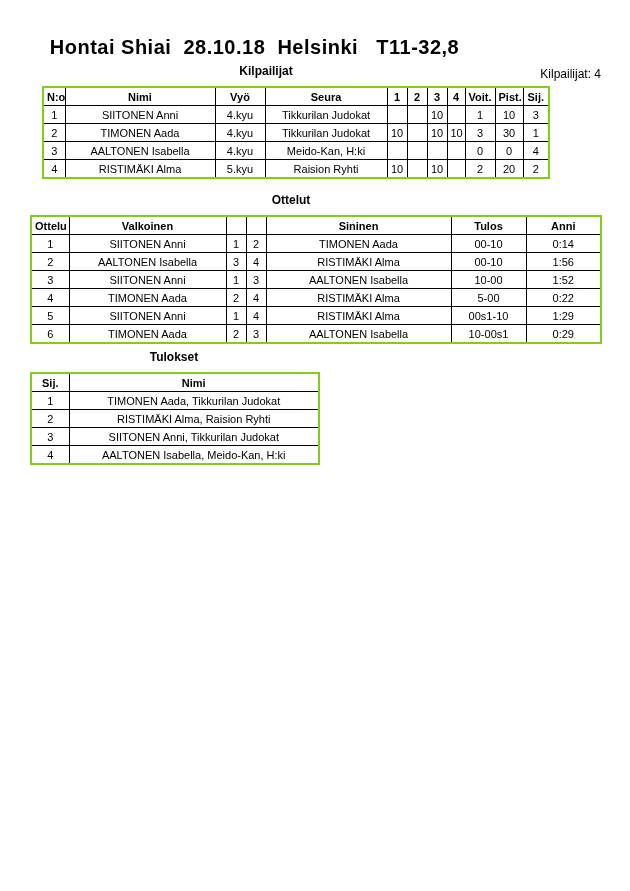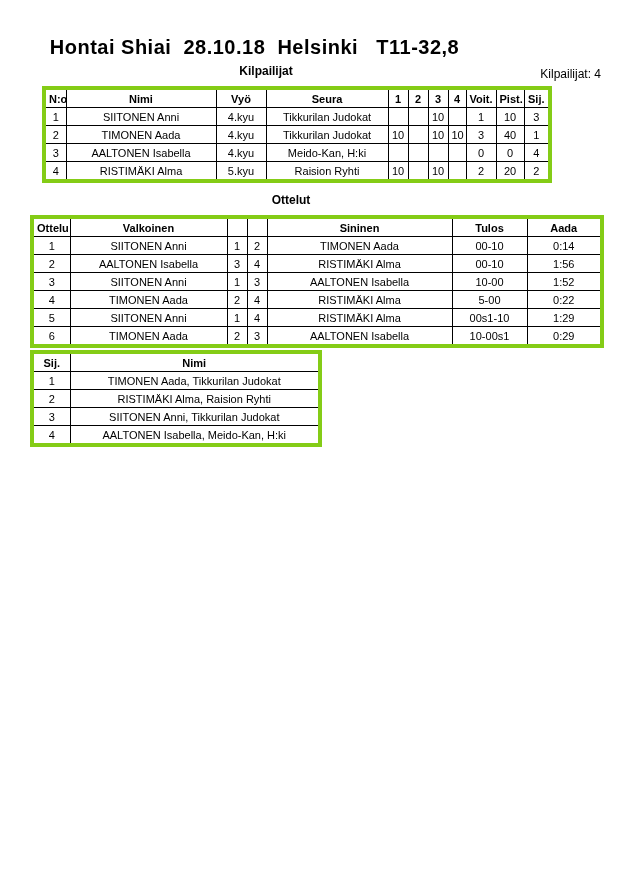--- a/index.html
+++ b/index.html
@@ -5,21 +5,21 @@
   html,body{margin:0;padding:0;}
   body{width:630px;height:891px;background:#ffffff;position:relative;
        font-family:"Liberation Sans",sans-serif;color:#000;}
   .page{position:absolute;top:0;left:0;width:630px;height:891px;background:#fff;}
   .main-title{position:absolute;top:36px;left:0;width:509px;text-align:center;
        font-size:20px;font-weight:bold;white-space:pre;letter-spacing:0.5px;}
   .count-label{position:absolute;top:67px;right:29px;font-size:12px;}
   .section{position:absolute;}
   .section-title{text-align:center;font-size:12px;font-weight:bold;margin:0 0 8px 0;}
   table{border-collapse:collapse;table-layout:fixed;width:100%;
-       border:4px solid #84cc16;background:#fff;}
+       border:2px solid #84cc16;background:#fff;}
   th,td{border:1px solid #000;font-size:11px;padding:1px 3px;height:15px;
        overflow:hidden;white-space:nowrap;}
   th{font-weight:bold;text-align:center;}
   td{font-weight:normal;}
   .c{text-align:center;}
   .l{text-align:center;}
   #sec-kilpailijat{top:64px;left:30px;width:448px;padding-left:12px;}
   #sec-ottelut{top:193px;left:30px;width:522px;}
   #sec-tulokset{top:350px;left:30px;width:288px;}
 </style>
@@ -79,21 +79,21 @@
         <tr>
           <td class="c">2</td>
           <td class="l">TIMONEN Aada</td>
           <td class="l">4.kyu</td>
           <td class="l">Tikkurilan Judokat</td>
           <td class="c">10</td>
           <td class="c"></td>
           <td class="c">10</td>
           <td class="c">10</td>
           <td class="c">3</td>
-          <td class="c">40</td>
+          <td class="c">30</td>
           <td class="c">1</td>
         </tr>
         <tr>
           <td class="c">3</td>
           <td class="l">AALTONEN Isabella</td>
           <td class="l">4.kyu</td>
           <td class="l">Meido-Kan, H:ki</td>
           <td class="c"></td>
           <td class="c"></td>
           <td class="c"></td>
@@ -132,21 +132,21 @@
           <col style="width:75px">
       </colgroup>
       <thead>
         <tr>
           <th>Ottelu</th>
           <th>Valkoinen</th>
           <th></th>
           <th></th>
           <th>Sininen</th>
           <th>Tulos</th>
-          <th>Aada</th>
+          <th>Anni</th>
         </tr>
       </thead>
       <tbody>
         <tr>
           <td class="c">1</td>
           <td class="l">SIITONEN Anni</td>
           <td class="c">1</td>
           <td class="c">2</td>
           <td class="l">TIMONEN Aada</td>
           <td class="c">00-10</td>
@@ -195,20 +195,21 @@
           <td class="c">3</td>
           <td class="l">AALTONEN Isabella</td>
           <td class="c">10-00s1</td>
           <td class="c">0:29</td>
         </tr>
       </tbody>
     </table>
   </div>
 
   <div class="section" id="sec-tulokset">
+    <div class="section-title">Tulokset</div>
     <table>
       <colgroup>
         <col style="width:38px">
           <col style="width:250px">
       </colgroup>
       <thead>
         <tr>
           <th>Sij.</th>
           <th>Nimi</th>
         </tr>

